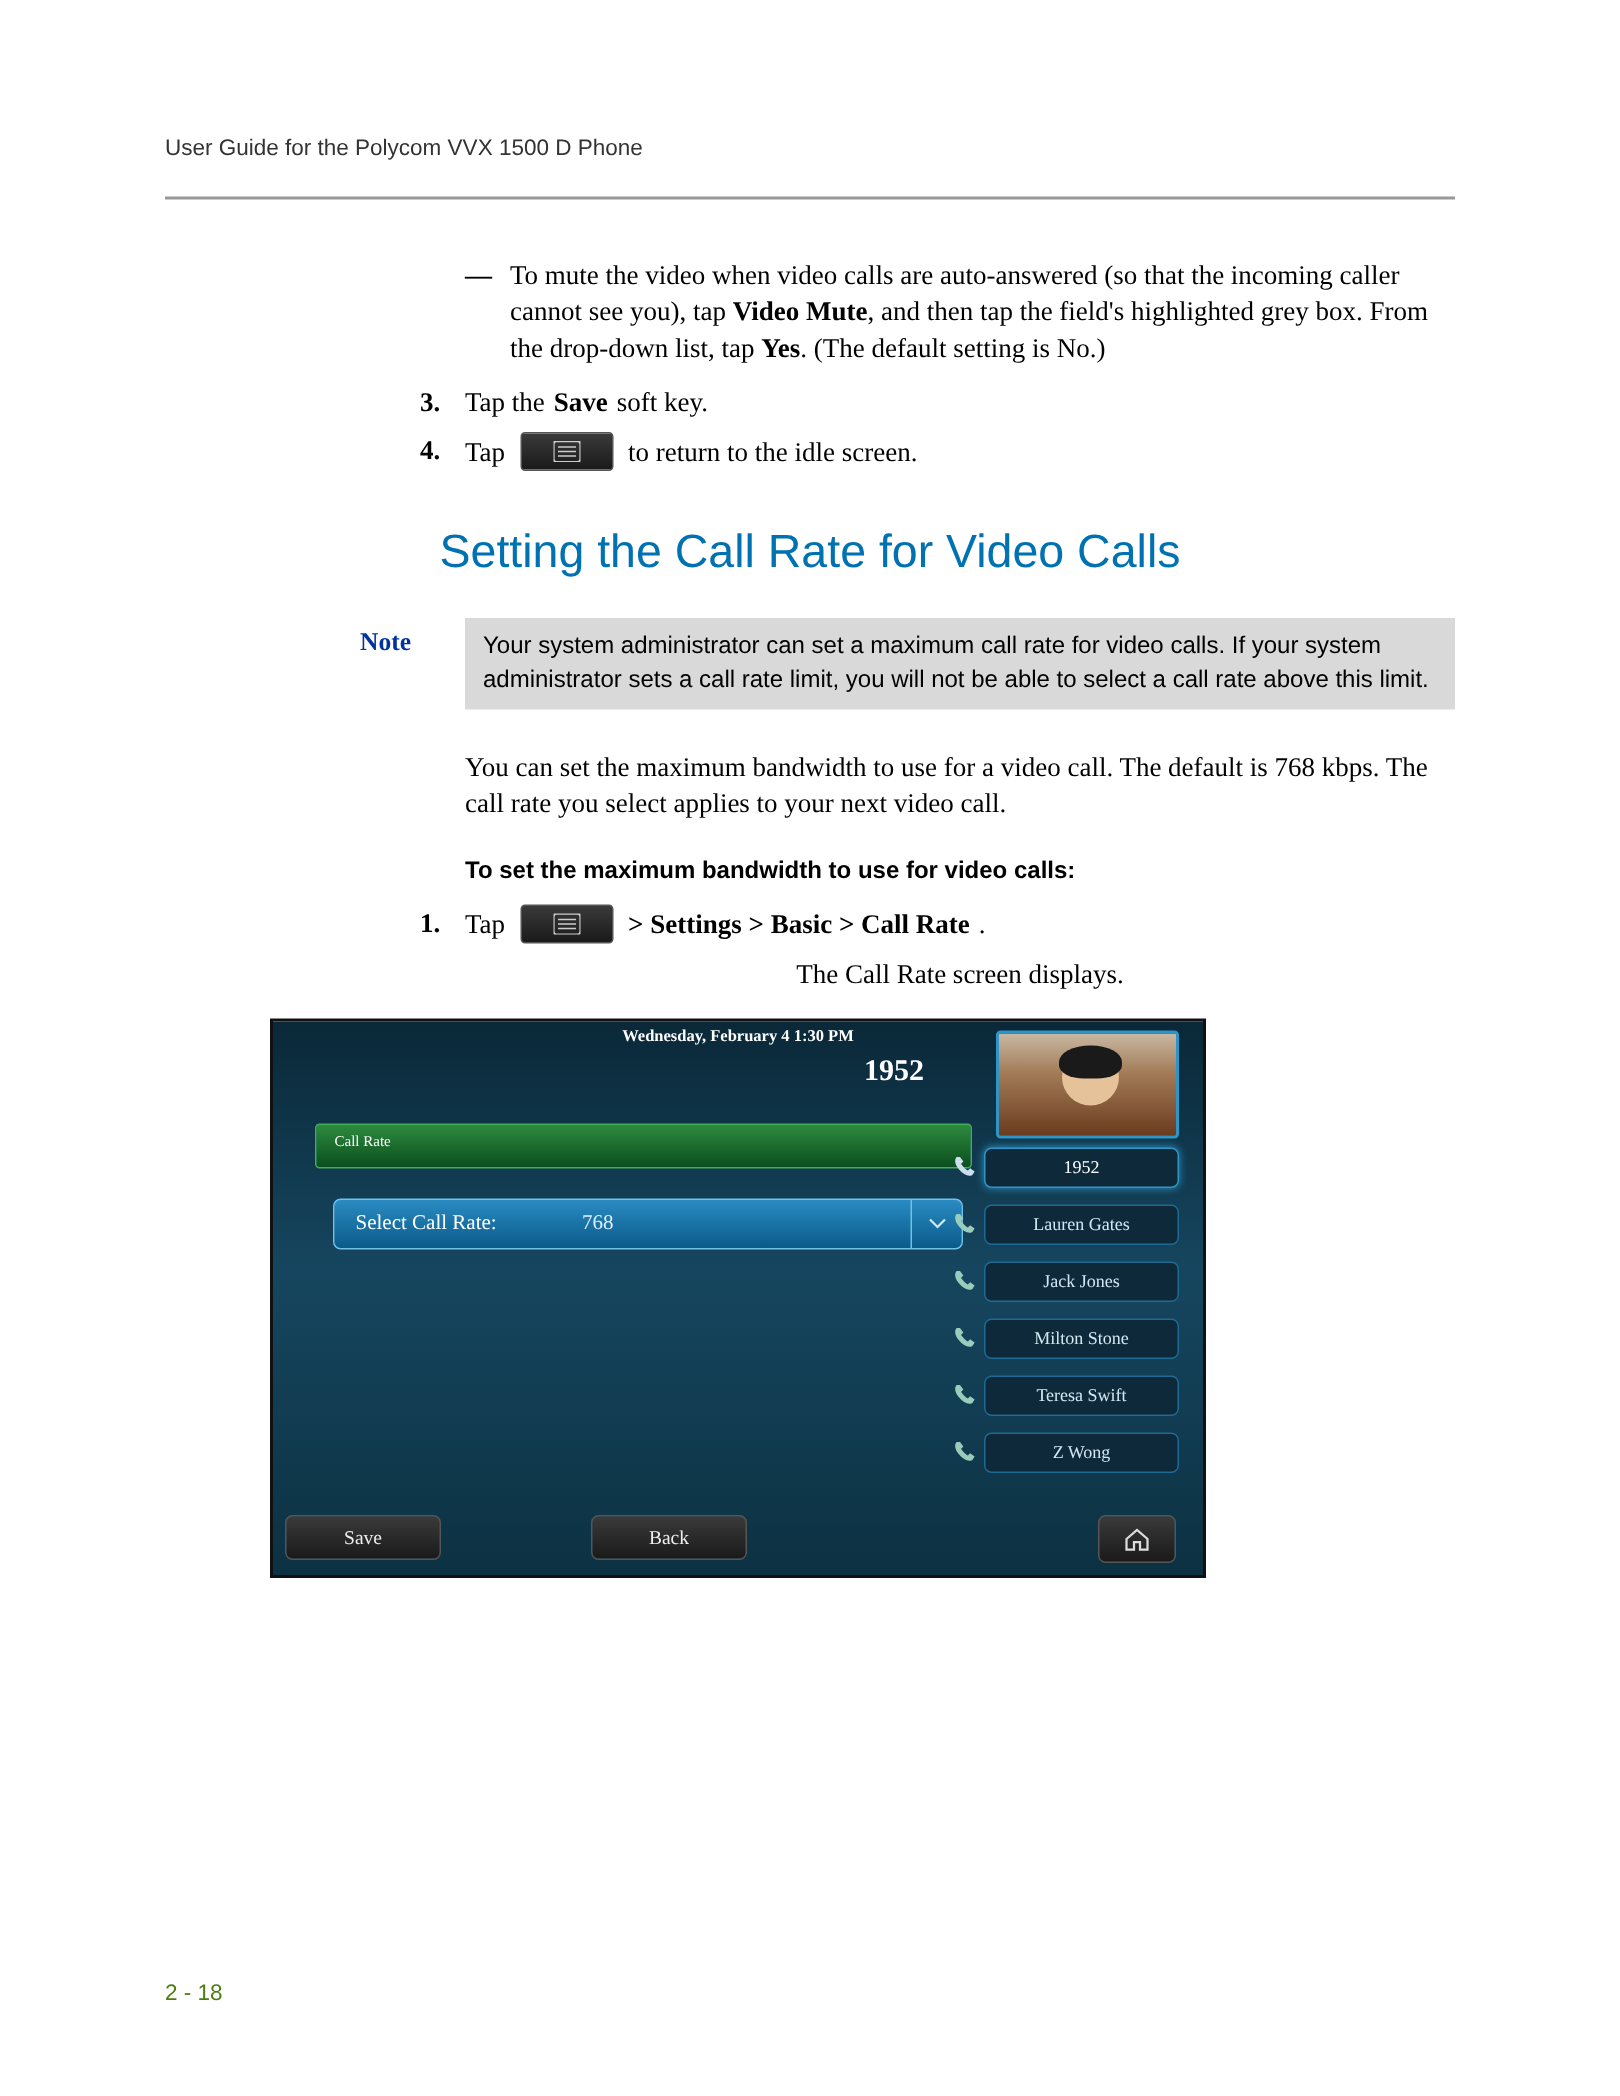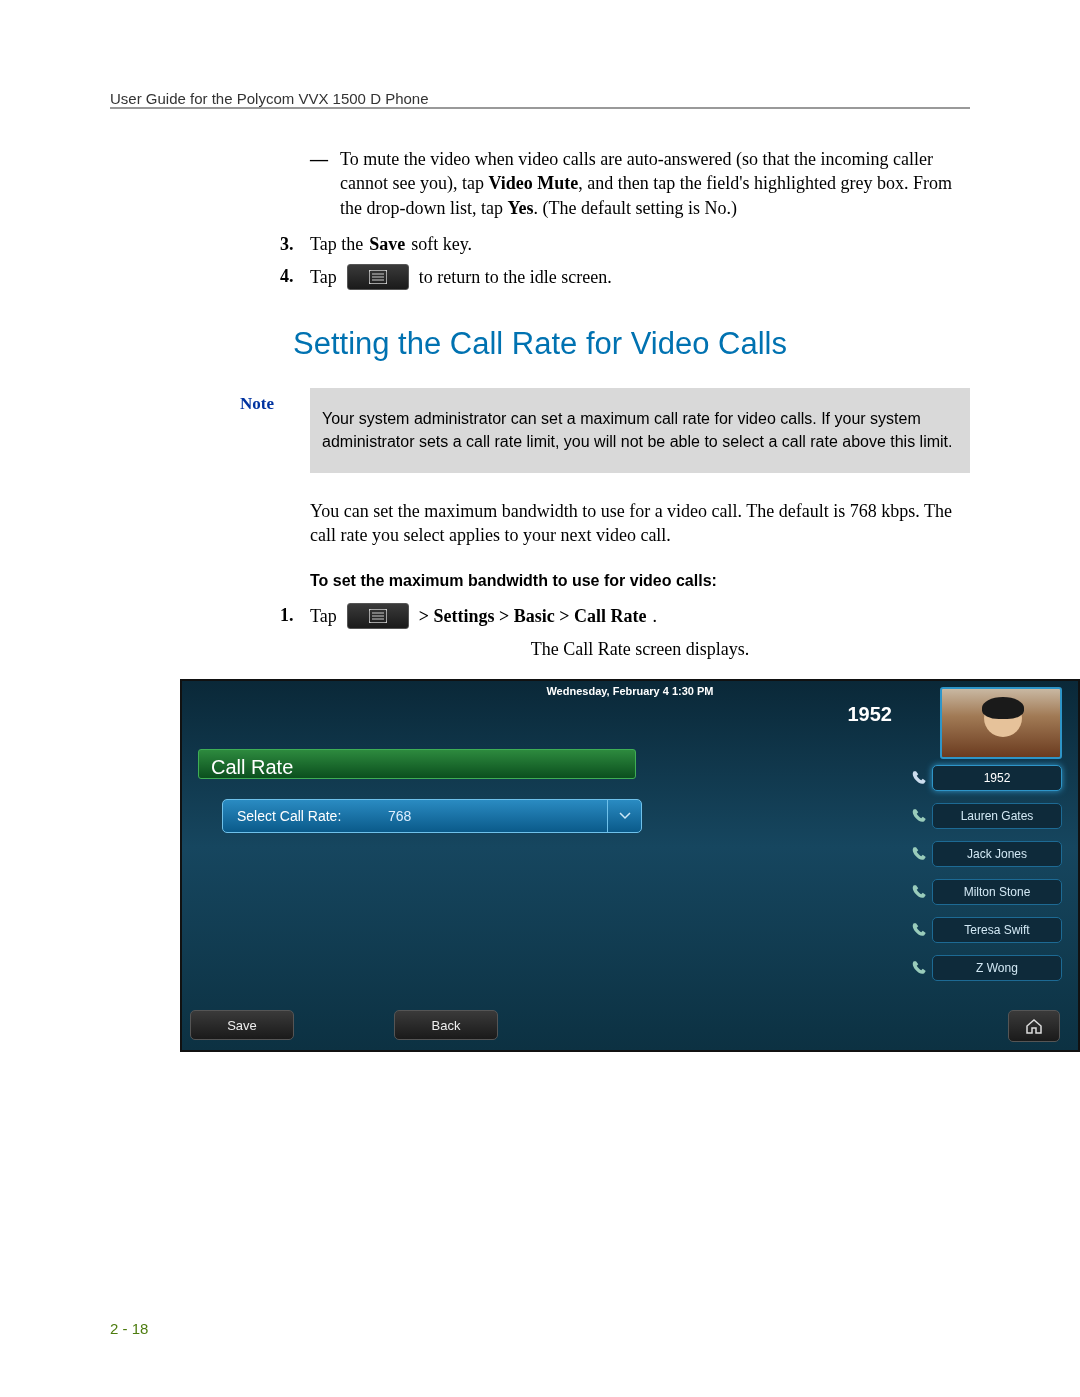--- a/index.html
+++ b/index.html
@@ -12,21 +12,21 @@
     color: #000;
   }
   .page {
     padding: 90px 110px 60px 110px;
   }
   .header-line {
     font-family: "Futura", "Trebuchet MS", Arial, sans-serif;
     font-size: 15px;
     font-weight: 300;
     color: #333;
-    padding-bottom: 0;
+    padding-bottom: 24px;
     border-bottom: 2px solid #999;
     margin-bottom: 38px;
   }
   .content {
     margin-left: 200px;
     font-size: 18px;
     line-height: 1.35;
   }
   .dash-item {
     display: flex;
@@ -86,37 +86,37 @@
     font-size: 17px;
     padding-top: 6px;
     text-align: left;
     padding-right: 29px;
   }
   .note-box {
     background: #d9d9d9;
     font-family: Arial, Helvetica, sans-serif;
     font-size: 16px;
     line-height: 1.4;
-    padding: 20px 12px;
+    padding: 8px 12px;
     flex: 1;
   }
   .subhead {
     font-family: "Futura", "Trebuchet MS", Arial, sans-serif;
     font-weight: 600;
     font-size: 16px;
     margin: 22px 0 12px 0;
   }
   .screenshot {
     margin: 18px 0 0 70px;
-    width: 900px;
+    width: 624px;
     height: 373px;
     background: linear-gradient(180deg, #0a2838 0%, #16465f 45%, #0c3142 100%);
     border: 2px solid #111;
     position: relative;
-    font-family: Liberation Sans, sans-serif;
+    font-family: Liberation Serif, serif;
     overflow: hidden;
   }
   .ss-datebar {
     position: absolute;
     top: 4px;
     left: 0; right: 0;
     text-align: center;
     color: #fff;
     font-weight: bold;
     font-size: 11px;
@@ -152,28 +152,28 @@
     content:"";
     position:absolute;
     top: 8px; left: 40px;
     width: 42px; height: 22px;
     background: #1a1a1a;
     border-radius: 50% 50% 40% 40%;
   }
   .ss-title-bar {
     position: absolute;
     top: 68px;
-    left: 16px;
+    left: 28px;
     width: 438px;
     height: 30px;
     background: linear-gradient(#2d8a3e, #0b4f1e);
     border: 1px solid #3fae55;
     border-radius: 3px;
     color: #fff;
-    font-size: 20px;
+    font-size: 10px;
     padding: 6px 12px;
   }
   .ss-field {
     position: absolute;
     top: 118px;
     left: 40px;
     width: 420px;
     height: 34px;
     background: linear-gradient(#2a8bc2, #0a5a8a);
     border: 1.5px solid #6fc1ea;

